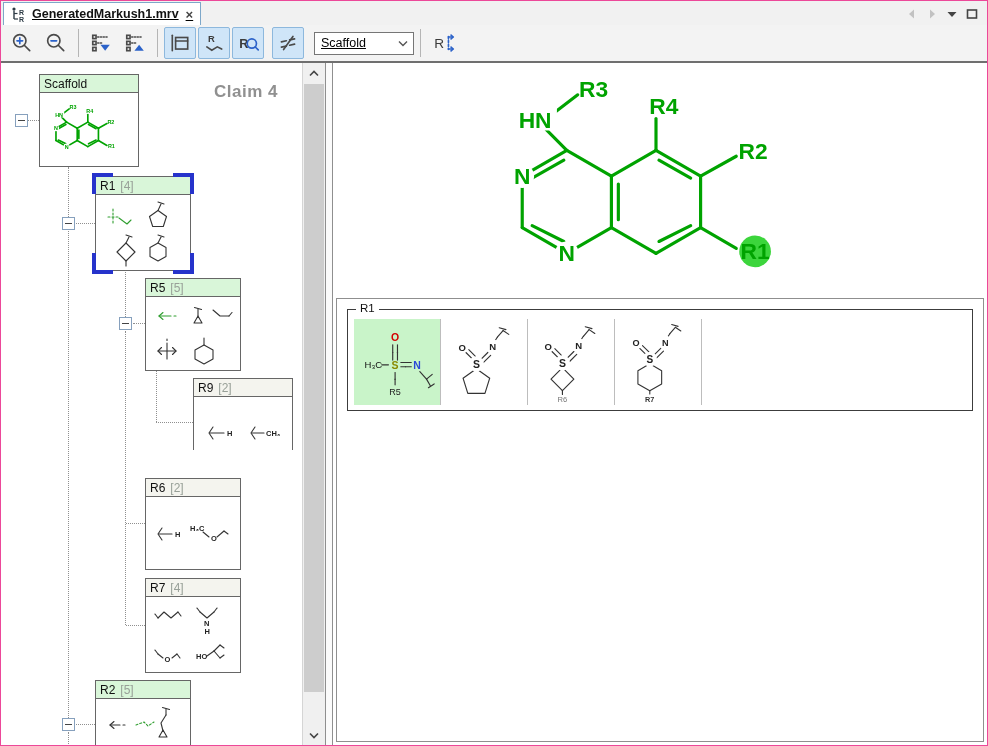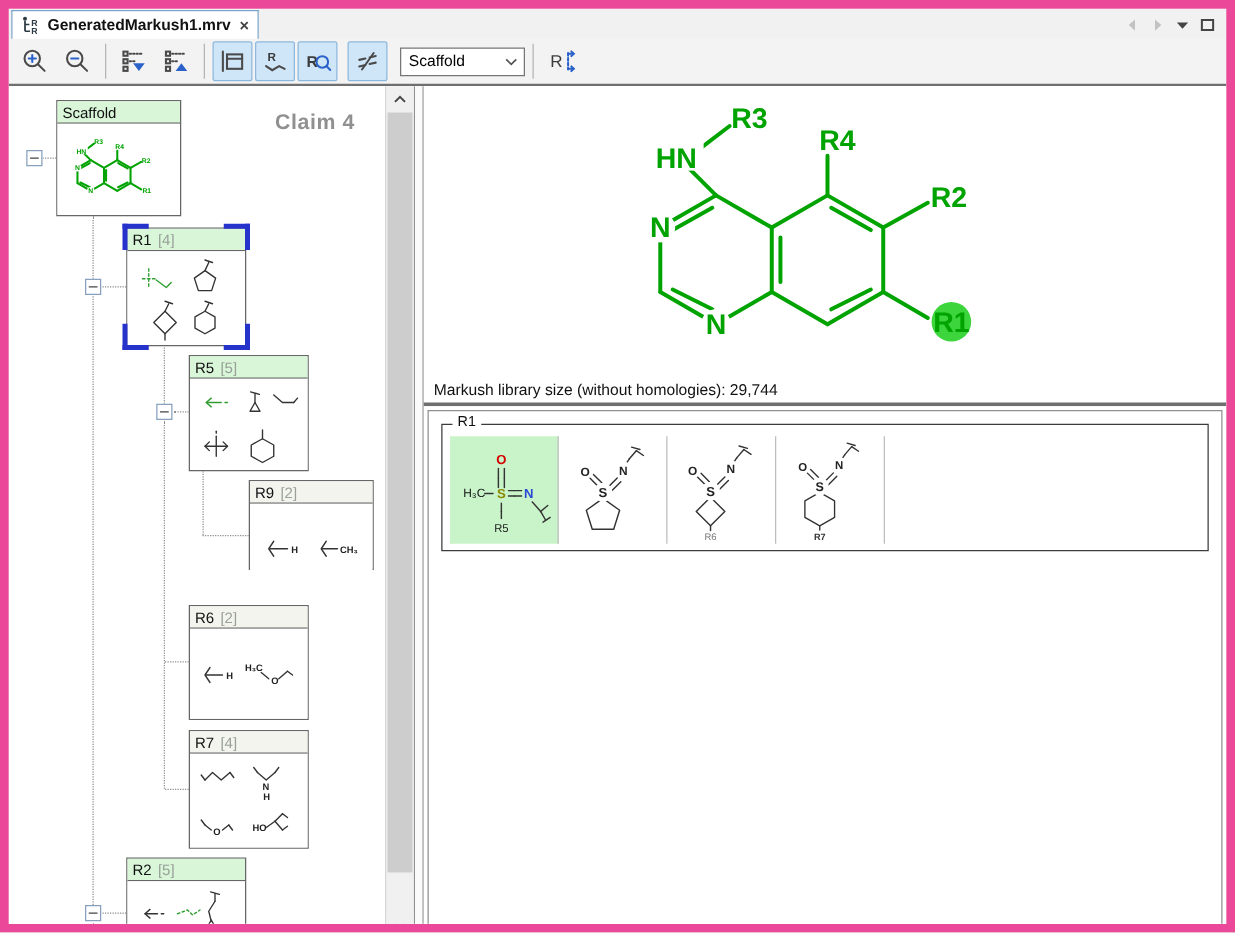--- a/index.html
+++ b/index.html
@@ -1,17 +1,17 @@
 <!DOCTYPE html>
 <html><head>
 <meta charset="utf-8">
 <style>
   html,body{margin:0;padding:0;background:#d8d8d8;}
-  .window{width:988px;height:746px;box-sizing:border-box;border:7px solid #ec4899;
-    background:#f1f1f1;font-family:"Liberation Sans",sans-serif;position:relative;overflow:hidden;}
+  .window{width:988px;height:746px;box-sizing:border-box;border:1px solid #ec4899;
+    background:#f1f1f1;font-family:"Liberation Sans",sans-serif;position:relative;overflow:hidden;text-decoration:underline;}
   
   .tabstrip{height:24px;display:flex;align-items:flex-end;background:#f1f1f1;padding-left:2px;}
   .tab{height:22px;background:#fff;border:1px solid #7da7c9;border-bottom:none;display:flex;
     align-items:center;gap:5px;padding:0 7px;font-size:12.5px;font-weight:bold;color:#111;}
   .tab .close{font-weight:bold;color:#444;font-size:13px;margin-left:2px;cursor:default;}
   .tabctrls{margin-left:auto;display:flex;align-items:center;gap:6px;padding-right:8px;margin-bottom:4px;}
   
   .toolbar{height:36px;background:#f3f3f3;border-bottom:2px solid #6f6f6f;display:flex;
     align-items:center;padding:0 5px;gap:2px;}
   .tbtn{width:30px;height:30px;display:flex;align-items:center;justify-content:center;
@@ -462,23 +462,20 @@
           <text x="98" y="62" text-anchor="middle">HN</text>
           <text x="157" y="30" text-anchor="middle">R3</text>
           <text x="228" y="47" text-anchor="middle">R4</text>
           <text x="318" y="93" text-anchor="middle">R2</text>
           <text x="320" y="194" text-anchor="middle">R1</text>
           <text x="85" y="118" text-anchor="middle">N</text>
           <text x="130" y="196" text-anchor="middle">N</text>
         </svg>
       </div>
 
-      <div class="statusline">
-        <span>Markush library size (without homologies): 29,744</span>
-      </div>
 
       <div class="bottomarea">
         <div class="bottombox">
           <div class="rgroupbox">
             <span class="legend">R1</span>
             <div class="rrow">
 
               <div class="rcell selected">
                 <svg class="chem" width="80" height="78" viewBox="0 0 84 78">
                   <line x1="26" y1="42" x2="33" y2="42" stroke="#444"></line>

